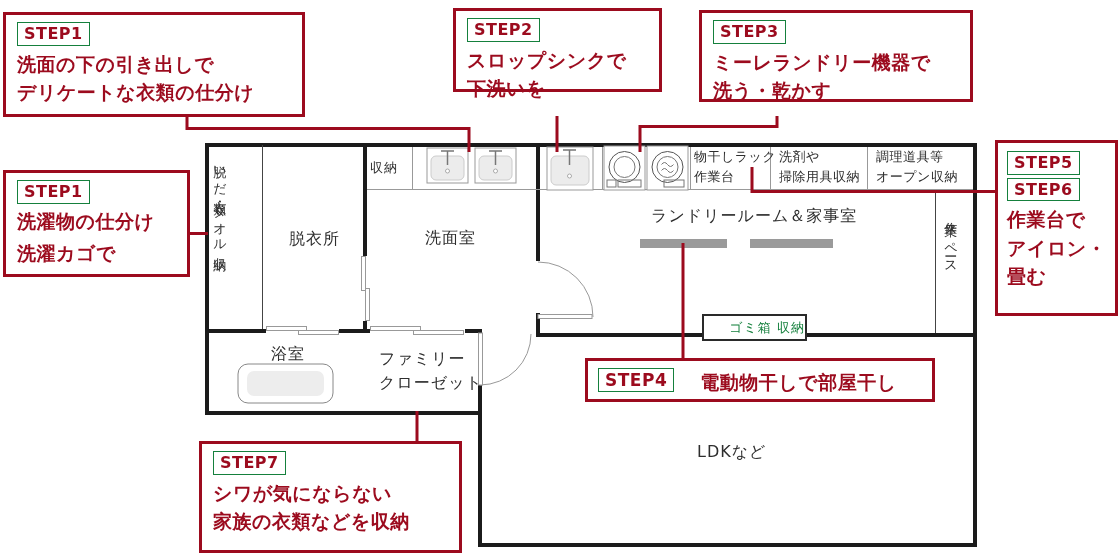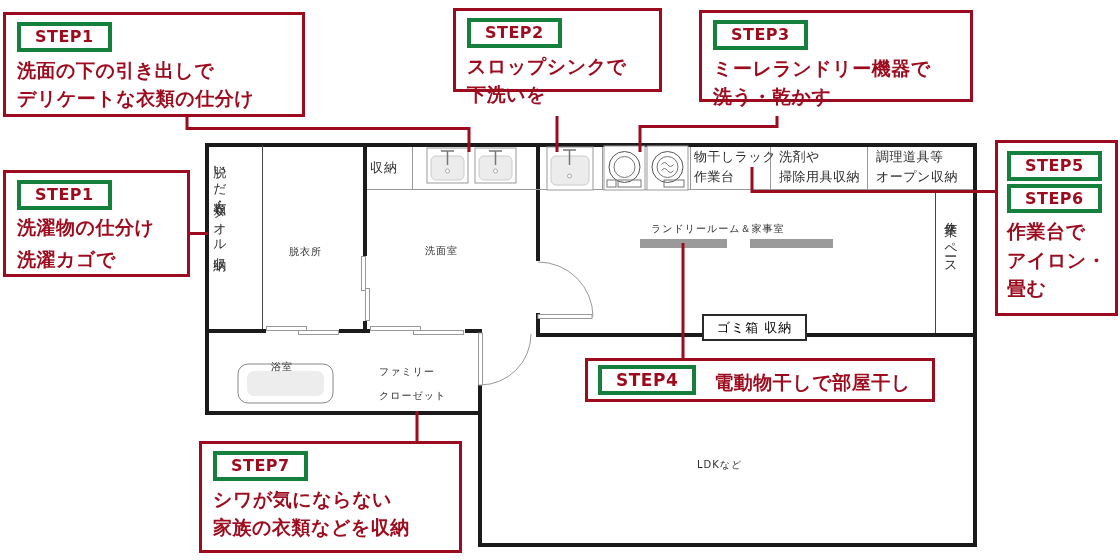--- a/index.html
+++ b/index.html
@@ -1,31 +1,31 @@
 <!DOCTYPE html>
 <html><head>
 <meta charset="utf-8">
 <style>
   html,body{margin:0;padding:0;background:#fff;}
   .stage{position:relative;width:1120px;height:560px;background:#fff;overflow:hidden;
          font-family:"DejaVu Sans","Liberation Sans",sans-serif;}
   .plan-svg{position:absolute;left:0;top:0;z-index:1;}
   .lbl{position:absolute;z-index:2;color:#2e2e2e;font-size:13px;white-space:nowrap;letter-spacing:1px;}
-  .lbl-md{font-size:10px;margin-top:16px;}
+  .lbl-md{font-size:16px;}
   .lbl-v{writing-mode:vertical-rl;letter-spacing:2px;line-height:1.1;}
   .trash-box{position:absolute;z-index:2;box-sizing:border-box;background:#fff;border:2px solid #2a2a2a;
-             text-align:center;font-size:13px;color:#000000;padding-top:3px;letter-spacing:1px;}
+             text-align:right;font-size:13px;color:#15803d;padding-top:3px;letter-spacing:1px;}
   .callout{position:absolute;box-sizing:border-box;background:#fff;border:3px solid #9c0b1e;
            color:#9c0b1e;font-weight:bold;padding:7px 11px;z-index:3;}
-  .badge{display:inline-block;border:4px solid #15803d;padding:0 14px;font-size:16px;
+  .badge{display:inline-block;border:1px solid #15803d;padding:0 6px;font-size:16px;
          font-weight:bold;line-height:1.35;color:#9c0b1e;letter-spacing:.5px;white-space:nowrap;}
   .badge-row{margin-bottom:3px;}
   .c-line{font-size:19px;line-height:1.5;letter-spacing:.5px;white-space:nowrap;}
   .c-first{margin-top:4px;}
-  .callout-inline{display:flex;align-items:center;gap:18px;padding:5px 10px;}
+  .callout-inline{display:flex;align-items:center;gap:26px;padding:5px 10px;}
   .callout-inline .badge{font-size:17px;}
   .callout-inline .c-line{font-size:19px;margin-top:4px;}
 </style>
 </head>
 <body>
 
 <div class="stage">
 
   <svg class="plan-svg" width="1120" height="560" viewBox="0 0 1120 560">
 

